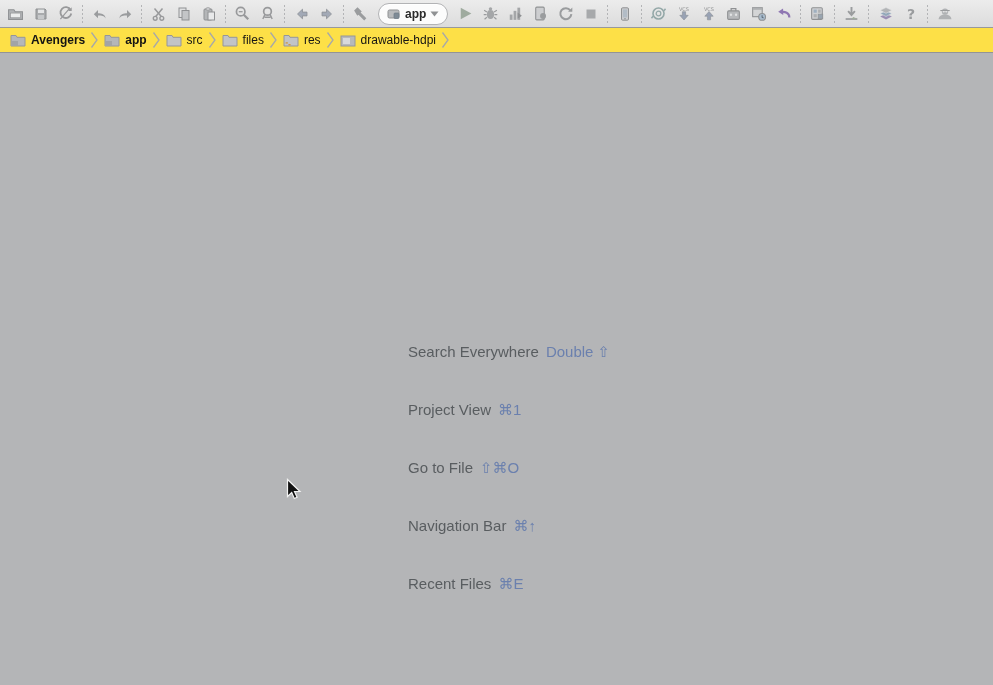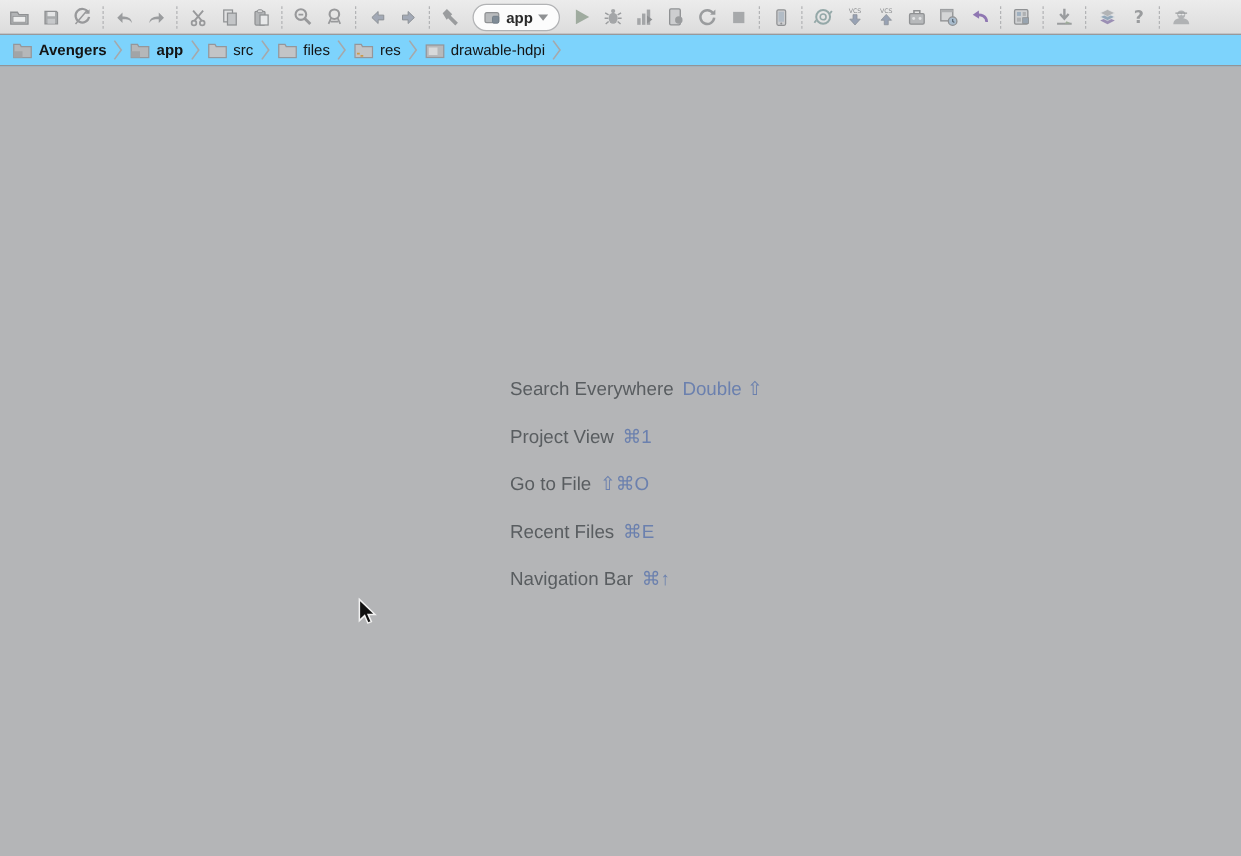--- a/index.html
+++ b/index.html
@@ -27,31 +27,31 @@
   .app-combo{
     display:flex;align-items:center;gap:4px;flex:0 0 auto;
     background:#fcfcfc;border:1px solid #b2b3b5;border-radius:11px;
     height:20px;padding:0 8px;margin:0 5px;
     box-shadow:inset 0 1px 0 #ffffff;
     font-size:12px;font-weight:bold;color:#2a2a2a;
   }
   
   .breadcrumbs{
     height:25px;box-sizing:border-box;
-    background:#7dd3fc;
+    background:#fde047;
     border-bottom:1px solid #939496;
     display:flex;align-items:center;padding-left:7px;
   }
   .crumb{display:flex;align-items:center;gap:5px;padding:0 3px;font-size:12px;color:#141414;}
   .crumb.bold{font-weight:bold;}
   .crumb-chev{margin:0 2px;display:flex;align-items:center;}
   
   .editor-pane{position:absolute;left:0;top:54px;width:993px;height:631px;}
   .shortcuts{position:absolute;left:408px;top:249px;}
-  .sc-row{font-size:15px;line-height:18px;margin-bottom:20px;white-space:nowrap;}
+  .sc-row{font-size:15px;line-height:18px;margin-bottom:20px;white-space:nowrap;margin-top:40px;}
   .sc-action{color:#595d60;}
   .sc-keys{color:#6b80ae;margin-left:7px;}
   .cursor{position:absolute;left:286px;top:478px;}
   .vcs-t{font-size:5px;font-family:"DejaVu Sans",sans-serif;fill:#8e9092;}
 </style>
 </head>
 <body>
 
 <div class="toolbar">
 
@@ -486,24 +486,24 @@
     <div class="sc-row">
       <span class="sc-action">Search Everywhere</span><span class="sc-keys">Double ⇧</span>
     </div>
     <div class="sc-row">
       <span class="sc-action">Project View</span><span class="sc-keys">⌘1</span>
     </div>
     <div class="sc-row">
       <span class="sc-action">Go to File</span><span class="sc-keys">⇧⌘O</span>
     </div>
     <div class="sc-row">
+      <span class="sc-action">Navigation Bar</span><span class="sc-keys">⌘↑</span>
+    </div>
+    <div class="sc-row">
       <span class="sc-action">Recent Files</span><span class="sc-keys">⌘E</span>
-    </div>
-    <div class="sc-row">
-      <span class="sc-action">Navigation Bar</span><span class="sc-keys">⌘↑</span>
     </div>
   </div>
 
 </div>
 
 <span class="cursor">
   <svg width="16" height="24" viewBox="0 0 16 24">
       <path d="M1.5 1.5v17l4.2-4 2.6 6 2.8-1.2-2.6-5.8h5.5z" fill="#111111" stroke="#f2f2f2" stroke-width="1.2"></path>
     </svg>
 </span>

